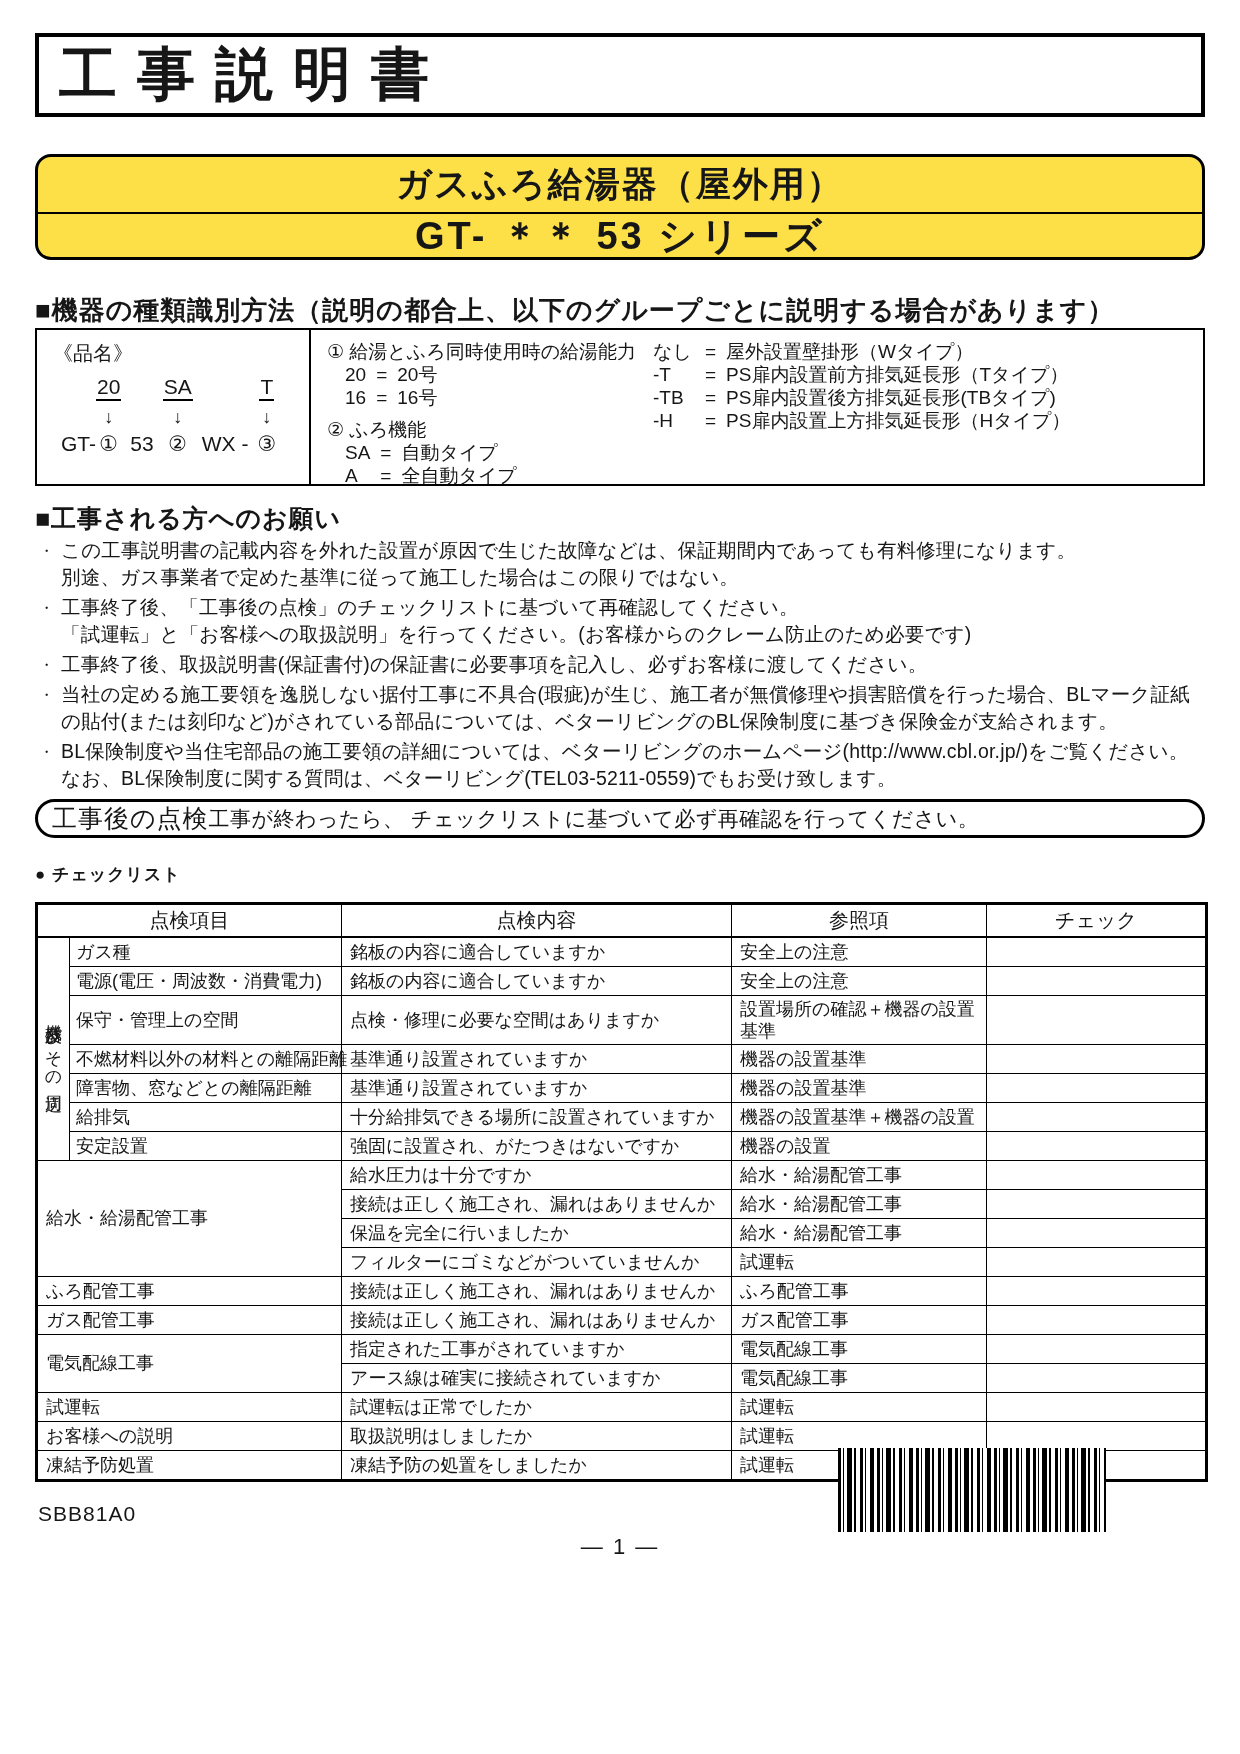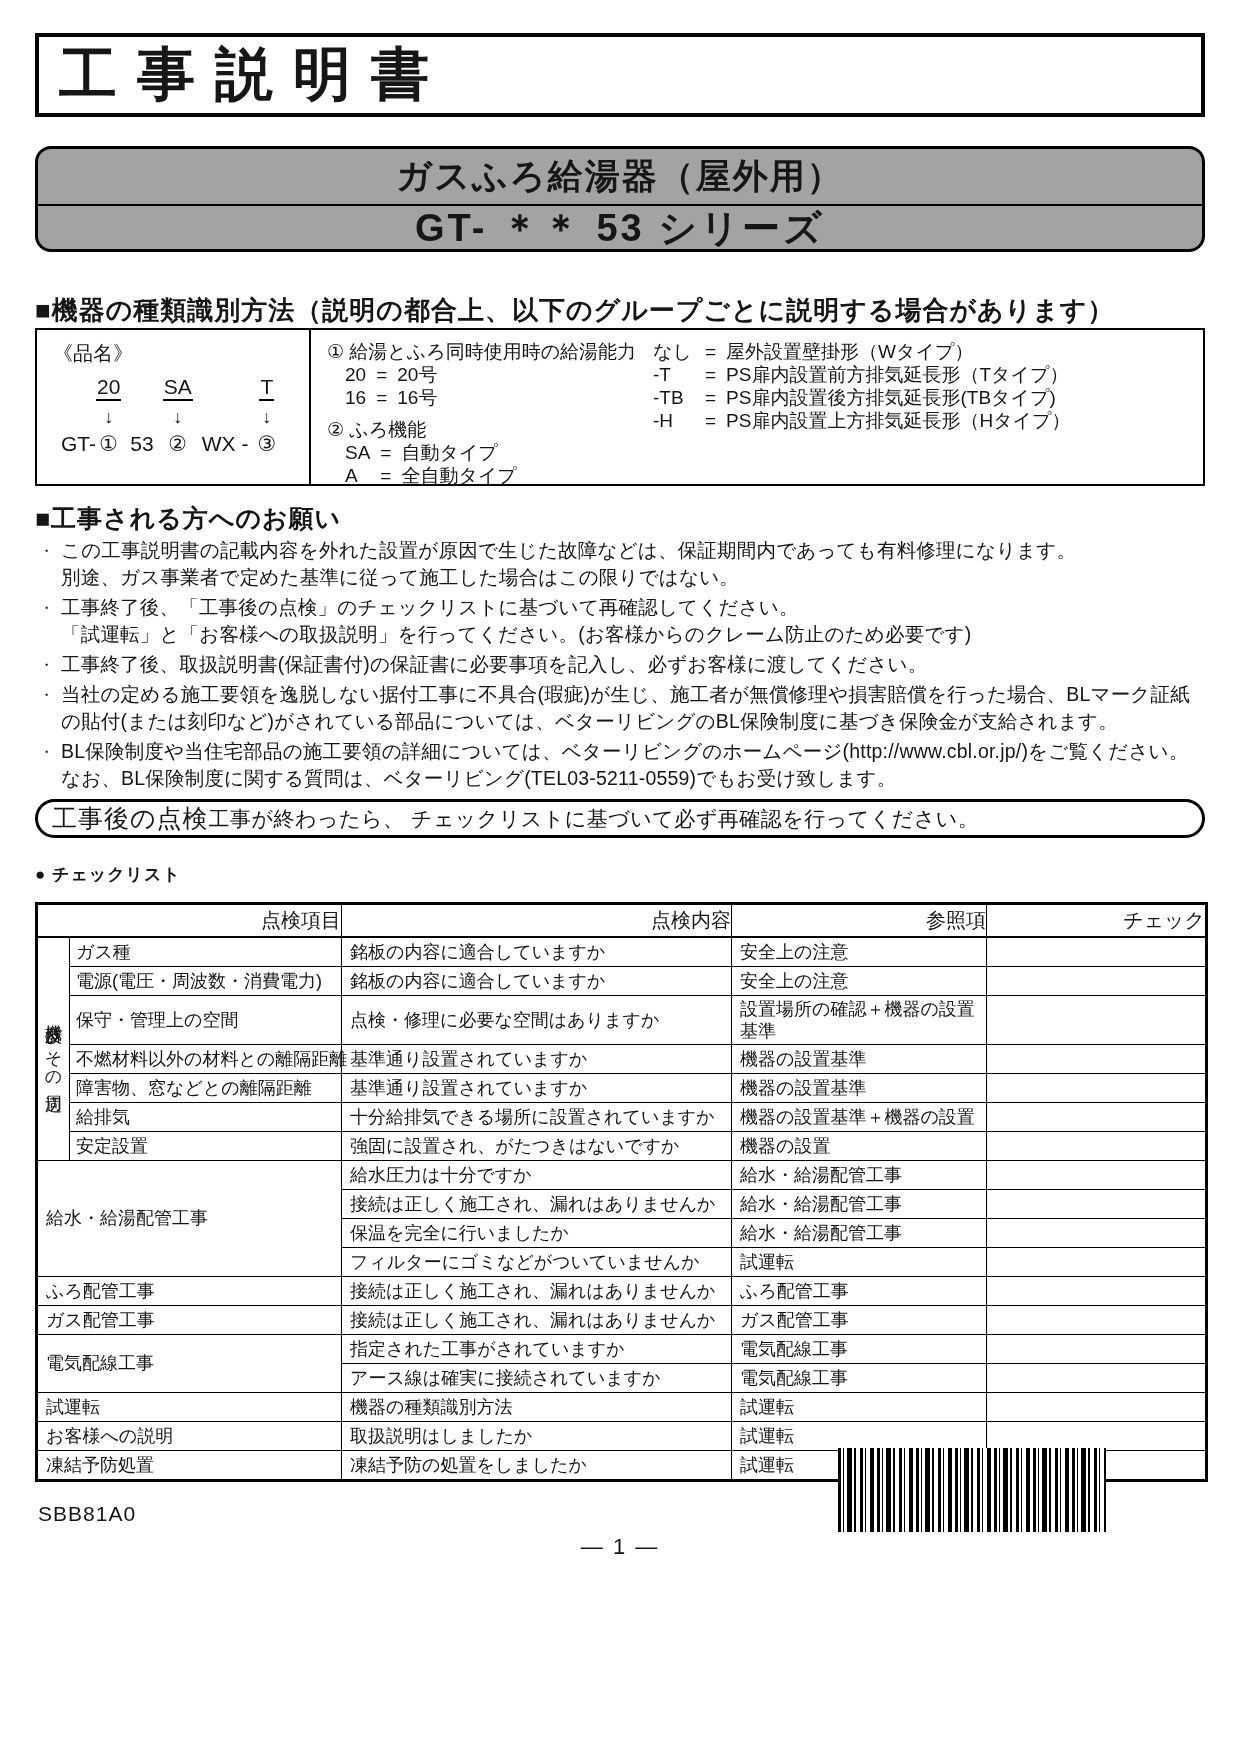--- a/index.html
+++ b/index.html
@@ -12,22 +12,22 @@
 
   
   .title-box {
     position:absolute; left:35px; top:33px; width:1170px; height:84px;
     border:4px solid #000; display:flex; align-items:center; justify-content:flex-start;
     font-size:58px; font-weight:bold; letter-spacing:20px; padding-left:20px;
   }
 
   
   .series-box {
-    position:absolute; left:35px; top:146px; width:1170px; height:106px;
-    border:3px solid #000; border-radius:16px; overflow:hidden; background:#a3a3a3;
+    position:absolute; left:35px; top:154px; width:1170px; height:106px;
+    border:3px solid #000; border-radius:16px; overflow:hidden; background:#fde047;
   }
   .series-row1 {
     height:57px; border-bottom:2px solid #000;
     display:flex; align-items:center; justify-content:center;
     font-size:35px; font-weight:bold; letter-spacing:2px;
   }
   .series-row2 {
     height:44px; display:flex; align-items:center; justify-content:center;
     font-size:38px; font-weight:bold; letter-spacing:3px;
   }
@@ -74,21 +74,21 @@
   .kouji-label { font-size:25px; letter-spacing:1px; }
   .kouji-text { font-size:21px; letter-spacing:0.5px; }
 
   
   .checklist-table {
     position:absolute; left:35px; top:902px; width:1170px;
     border-collapse:collapse; table-layout:fixed; font-size:18px;
     border:3px solid #000;
   }
   .checklist-table th, .checklist-table td { border:1.5px solid #000; vertical-align:middle; }
-  .checklist-table thead th { height:33px; font-weight:normal; font-size:20px; text-align:right; border-bottom:2.5px solid #000; }
+  .checklist-table thead th { height:33px; font-weight:normal; font-size:20px; text-align:center; border-bottom:2.5px solid #000; }
   .checklist-table tbody tr { height:28px; }
   td.c-item { padding:2px 2px 2px 6px; white-space:nowrap; }
   td.c-item2 { padding:2px 2px 2px 8px; }
   td.c-content { padding:2px 2px 2px 8px; white-space:nowrap; }
   td.c-ref { padding:2px 4px 2px 8px; line-height:22px; }
   td.c-check { }
   td.c-group {
     writing-mode:vertical-rl; text-orientation:upright;
     text-align:center; font-size:17px; letter-spacing:2px; padding:4px 0;
   }
@@ -334,21 +334,21 @@
         <td class="c-ref">電気配線工事</td>
         <td class="c-check"></td>
       </tr>
       <tr>
         <td class="c-content">アース線は確実に接続されていますか</td>
         <td class="c-ref">電気配線工事</td>
         <td class="c-check"></td>
       </tr>
       <tr>
         <td class="c-item2" colspan="2">試運転</td>
-        <td class="c-content">機器の種類識別方法</td>
+        <td class="c-content">試運転は正常でしたか</td>
         <td class="c-ref">試運転</td>
         <td class="c-check"></td>
       </tr>
       <tr>
         <td class="c-item2" colspan="2">お客様への説明</td>
         <td class="c-content">取扱説明はしましたか</td>
         <td class="c-ref">試運転</td>
         <td class="c-check"></td>
       </tr>
       <tr>

